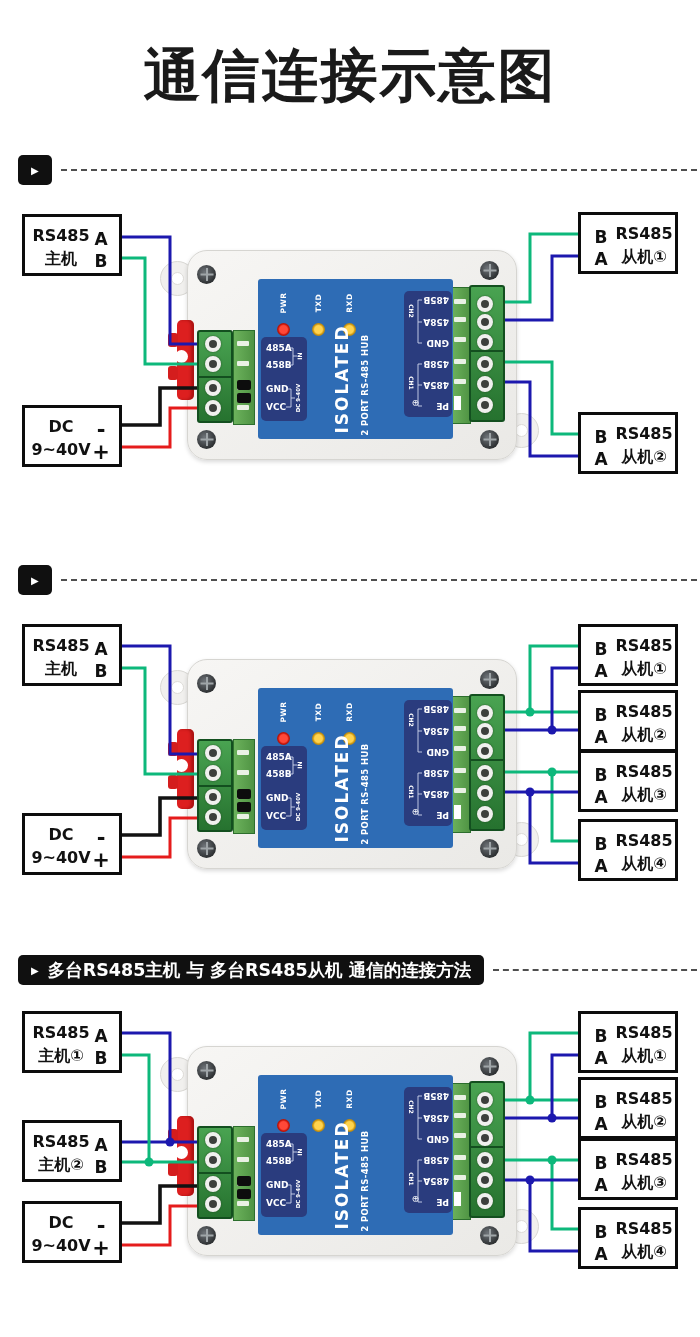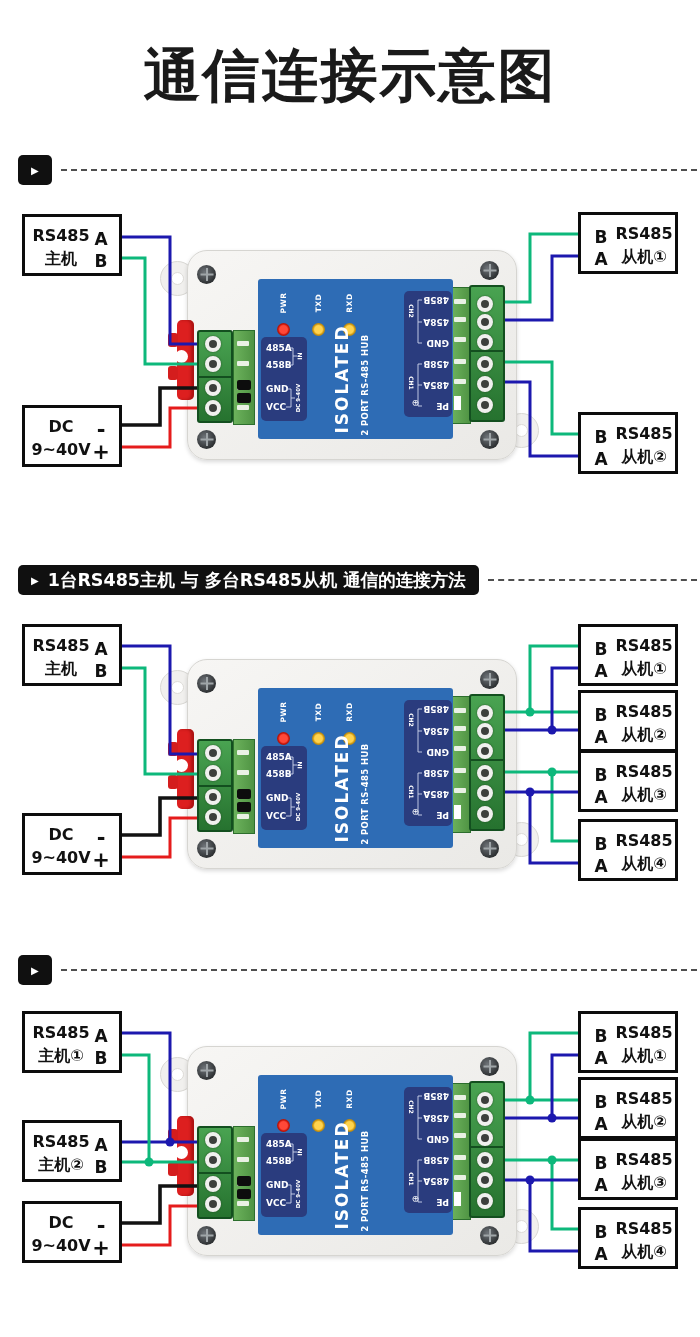--- a/index.html
+++ b/index.html
@@ -110,27 +110,27 @@
 
 <div class="abs sec-head" style="top:155px">
   <div class="head-bar">
     <span class="head-arrow">▶</span>
   </div>
   <div class="head-dash"></div>
 </div>
 <div class="abs sec-head" style="top:565px">
   <div class="head-bar">
     <span class="head-arrow">▶</span>
-    <span>1台RS485主机 与 多台RS485从机 通信的连接方法</span>
   </div>
   <div class="head-dash"></div>
 </div>
 <div class="abs sec-head" style="top:955px">
   <div class="head-bar">
     <span class="head-arrow">▶</span>
+    <span>多台RS485主机 与 多台RS485从机 通信的连接方法</span>
   </div>
   <div class="head-dash"></div>
 </div>
 
 <div class="abs dev" style="top:250px">
   <div class="ear ear-tl">
       <i></i>
     </div>
   <div class="ear ear-br">
       <i></i>

